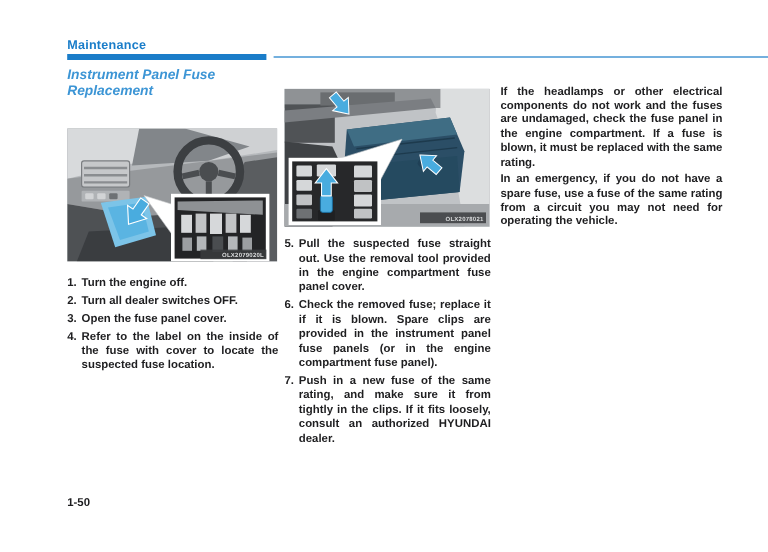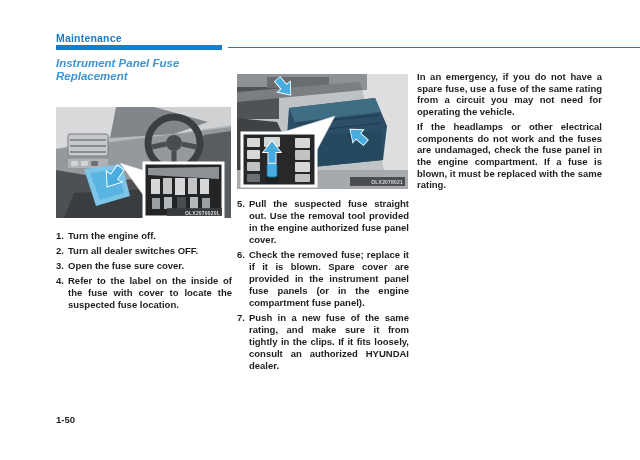--- a/index.html
+++ b/index.html
@@ -132,21 +132,21 @@
   <div class="step">
     <span class="num">1.</span>
     <span class="txt">Turn the engine off.</span>
   </div>
   <div class="step">
     <span class="num">2.</span>
     <span class="txt">Turn all dealer switches OFF.</span>
   </div>
   <div class="step">
     <span class="num">3.</span>
-    <span class="txt">Open the fuse sure cover.</span>
+    <span class="txt">Open the fuse panel cover.</span>
   </div>
   <div class="step">
     <span class="num">4.</span>
     <span class="txt">Refer to the label on the inside of the fuse with cover to locate the suspected fuse location.</span>
   </div>
 </div>
 
 <div class="abs figure figure-2">
   <svg width="171" height="115" viewBox="0 0 171 115">
     <rect width="171" height="115" fill="#c0c3c6"></rect>
@@ -191,30 +191,30 @@
       </g>
     </g>
     <rect x="113" y="103" width="55" height="9" fill="#3b3d3f" opacity="0.85"></rect>
     <text x="166" y="110" text-anchor="end" class="fig-code">OLX2078021</text>
   </svg>
 </div>
 
 <div class="abs steps steps-mid">
   <div class="step">
     <span class="num">5.</span>
-    <span class="txt">Pull the suspected fuse straight out. Use the removal tool provided in the engine authorized fuse panel cover.</span>
+    <span class="txt">Pull the suspected fuse straight out. Use the removal tool provided in the engine compartment fuse panel cover.</span>
   </div>
   <div class="step">
     <span class="num">6.</span>
-    <span class="txt">Check the removed fuse; replace it if it is blown. Spare cover are provided in the instrument panel fuse panels (or in the engine compartment fuse panel).</span>
+    <span class="txt">Check the removed fuse; replace it if it is blown. Spare clips are provided in the instrument panel fuse panels (or in the engine compartment fuse panel).</span>
   </div>
   <div class="step">
     <span class="num">7.</span>
     <span class="txt">Push in a new fuse of the same rating, and make sure it from tightly in the clips. If it fits loosely, consult an authorized HYUNDAI dealer.</span>
   </div>
 </div>
 
 <div class="abs paragraphs">
+  <p>If the headlamps or other electrical components do not work and the fuses are undamaged, check the fuse panel in the engine compartment. If a fuse is blown, it must be replaced with the same rating.</p>
   <p>In an emergency, if you do not have a spare fuse, use a fuse of the same rating from a circuit you may not need for operating the vehicle.</p>
-  <p>If the headlamps or other electrical components do not work and the fuses are undamaged, check the fuse panel in the engine compartment. If a fuse is blown, it must be replaced with the same rating.</p>
 </div>
 
 <div class="abs page-number">1-50</div>
 
 </body></html>

